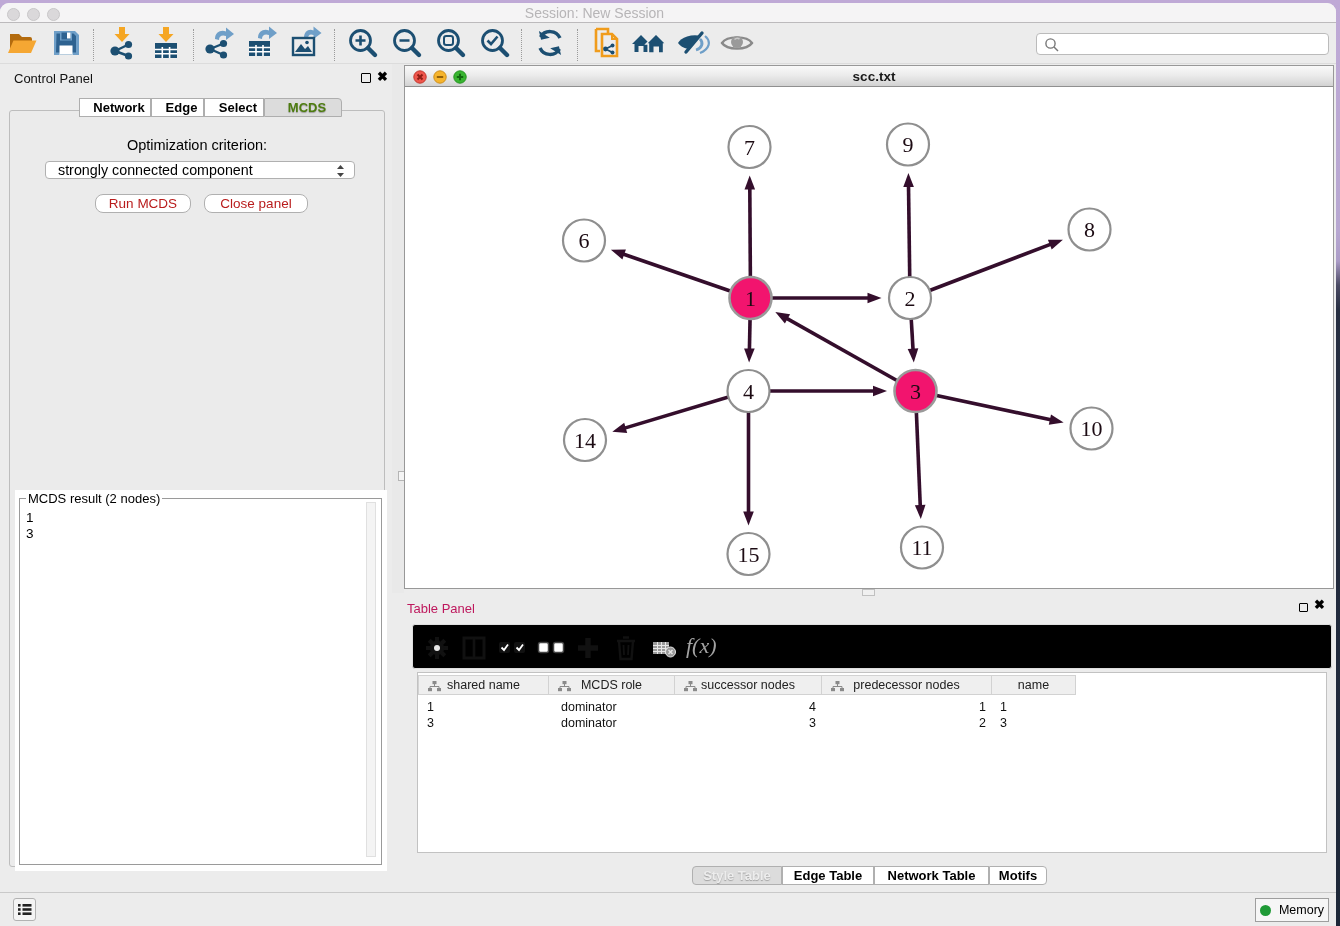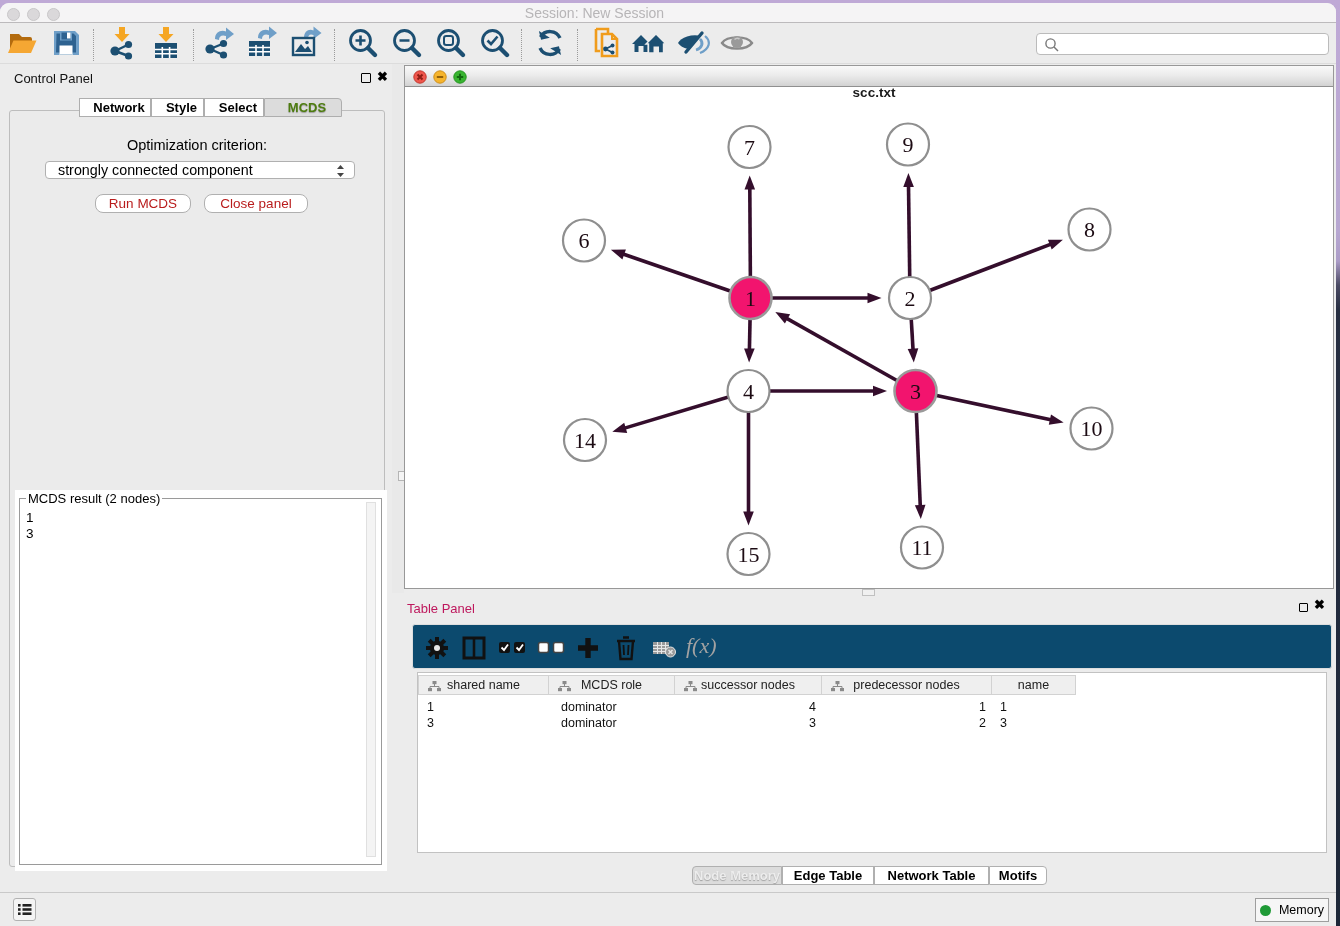--- a/index.html
+++ b/index.html
@@ -31,27 +31,27 @@
 #mcds-fs { position:absolute; left:4px; top:8px; width:363px; height:367px; border:1px solid #9a9a9a; }
 #mcds-legend { position:absolute; left:6px; top:-8px; background:#fff; font-size:13px; padding:0 2px; color:#000; }
 #mcds-sb { position:absolute; right:11px; top:12px; width:10px; height:355px; background:#f4f4f4; border:1px solid #e0e0e0; }
 
 #vsplit { position:absolute; left:392px; top:61px; width:12px; height:529px; background:#e9e9e9; }
 #vhandle { position:absolute; left:398px; top:468px; width:7px; height:10px; background:#f5f5f5; border:1px solid #b5b5b5; }
 
 #netwin { position:absolute; left:404px; top:62px; width:930px; height:524px; border:1px solid #989898; background:#fff; }
 #nettitle { position:absolute; left:0; top:0; width:928px; height:21px;
   background:linear-gradient(180deg,#f9f9f9 0%,#ececec 45%,#dcdcdc 80%,#d2d2d2 100%); border-bottom:1px solid #8f8f8f; }
-#nettitle span { position:absolute; width:100%; text-align:center; top:3px; text-indent:10px; font-size:13.5px; font-weight:bold; color:#1a1a1a;margin-top:16px; }
+#nettitle span { position:absolute; width:100%; text-align:center; top:3px; text-indent:10px; font-size:13.5px; font-weight:bold; color:#1a1a1a; }
 #hsplit-handle { position:absolute; left:862px; top:586px; width:13px; height:7px; background:#f0f0f0; border:1px solid #c0c0c0; }
 
 #tp-title { position:absolute; left:407px; top:598px; font-size:13px; color:#be185d; }
 #tp-max { position:absolute; left:1299px; top:600px; width:9px; height:9px; border:1.5px solid #000; border-radius:1px; }
 #tp-close { position:absolute; left:1314px; top:594px; font-size:13px; font-weight:bold; color:#000; }
-#tp-toolbar { position:absolute; left:412px; top:621px; width:920px; height:45px; background:#0c4a6e; border:1px solid #dedede; border-radius:3px; }
+#tp-toolbar { position:absolute; left:412px; top:621px; width:920px; height:45px; background:#000000; border:1px solid #dedede; border-radius:3px; }
 #tp-table { position:absolute; left:417px; top:669px; width:910px; height:181px; background:#fff; border:1px solid #c2c2c2; }
 .th { position:absolute; top:2px; height:20px; background:#efefef; border:1px solid #d2d2d2; border-left:none; font-size:12.5px; color:#222; text-align:center; line-height:19px; }
 .td { position:absolute; font-size:12.5px; color:#111; height:16px; }
 .treeic { position:absolute; left:9px; top:5px; width:13px; height:11px; fill:#8a8a8a; }
 
 .btab { position:absolute; top:863px; height:19px; background:#fff; border:1px solid #b0b0b0; font-size:13px; font-weight:bold; color:#000; text-align:center; line-height:18px; }
 
 #statusbar { position:absolute; left:0; top:889px; width:1336px; height:33px; background:#ececec; border-top:1px solid #c9c9c9; }
 #listbtn { position:absolute; left:13px; top:895px; width:23px; height:23px; background:#f4f4f4; border:1px solid #b2b2b2; border-radius:3px; }
 #membtn { position:absolute; left:1255px; top:895px; width:74px; height:24px; background:#f6f6f6; border:1px solid #9e9e9e; font-size:12.5px; color:#000; display:flex; align-items:center; justify-content:center; gap:8px; white-space:nowrap; }
@@ -188,21 +188,21 @@
     <svg width="16" height="16" style="position:absolute;left:7px;top:3px" viewBox="0 0 16 16">
       <circle cx="6.5" cy="6.5" r="4.6" fill="none" stroke="#777" stroke-width="1.4"></circle>
       <path d="M10 10 L14 14" stroke="#777" stroke-width="1.4"></path>
     </svg>
   </div>
 
   <div id="cp-title">Control Panel</div>
   <div id="cp-max"></div>
   <div id="cp-close">✖</div>
   <div class="tabbtn" style="left:79px; width:72px;">Network</div>
-  <div class="tabbtn" style="left:151px; width:53px;">Style</div>
+  <div class="tabbtn" style="left:151px; width:53px;">Edge</div>
   <div class="tabbtn" style="left:204px; width:60px;">Select</div>
   <div class="tabbtn" style="left:264px; width:78px; background:#dcdcdc; border-radius:0 4px 0 0; color:#4d7c0f; text-shadow:0 1px 1px #9c9c9c;">MCDS</div>
   <div id="cp-panel">
     <div id="opt-label">Optimization criterion:</div>
     <div id="combo">strongly connected component
       <svg width="9" height="14" style="position:absolute; right:9px; top:2px;" viewBox="0 0 9 14">
         <path d="M1 5 L4.5 1 L8 5 Z" fill="#444"></path>
           <path d="M1 9 L4.5 13 L8 9 Z" fill="#444"></path>
       </svg>
     </div>
@@ -378,21 +378,21 @@
     <div class="td" style="left:143px;top:27px;">dominator</div>
     <div class="td" style="left:380px;top:27px; width:18px; text-align:right;">4</div>
     <div class="td" style="left:550px;top:27px; width:18px; text-align:right;">1</div>
     <div class="td" style="left:582px;top:27px;">1</div>
     <div class="td" style="left:9px;  top:43px;">3</div>
     <div class="td" style="left:143px;top:43px;">dominator</div>
     <div class="td" style="left:380px;top:43px; width:18px; text-align:right;">3</div>
     <div class="td" style="left:550px;top:43px; width:18px; text-align:right;">2</div>
     <div class="td" style="left:582px;top:43px;">3</div>
   </div>
-  <div class="btab" style="left:692px; width:90px; border-radius:4px 0 0 4px; background:#dcdcdc; color:#ededed; text-shadow:0 1px 1px #a0a0a0;">Node Memory</div>
+  <div class="btab" style="left:692px; width:90px; border-radius:4px 0 0 4px; background:#dcdcdc; color:#ededed; text-shadow:0 1px 1px #a0a0a0;">Style Table</div>
   <div class="btab" style="left:782px; width:92px;">Edge Table</div>
   <div class="btab" style="left:874px; width:115px;">Network Table</div>
   <div class="btab" style="left:989px; width:58px; border-radius:0 4px 4px 0;">Motifs</div>
 
   <div id="statusbar"></div>
   <div id="listbtn">
     <svg width="21" height="21" viewBox="0 0 21 21">
       <g fill="#222">
           <rect x="4" y="5" width="2.6" height="2.6"></rect>
           <rect x="8.5" y="5" width="9" height="2.6"></rect>

